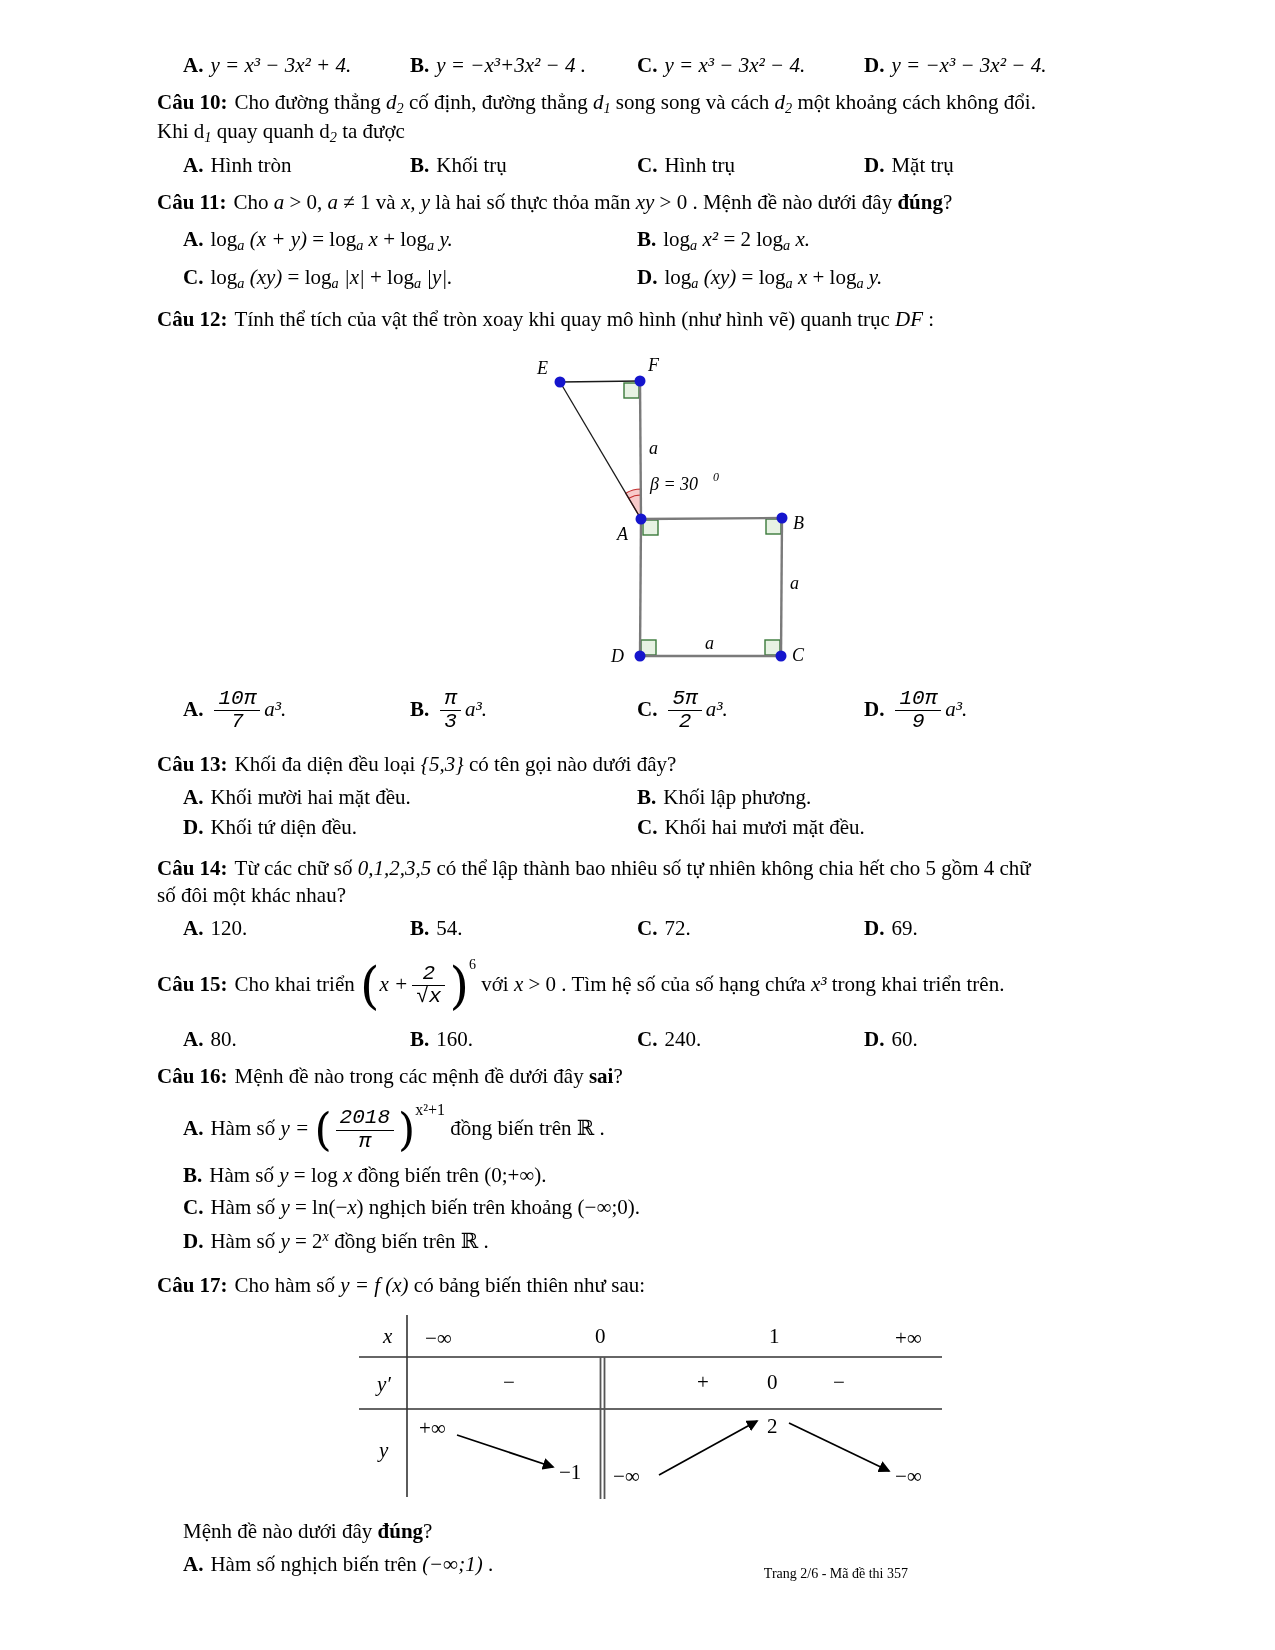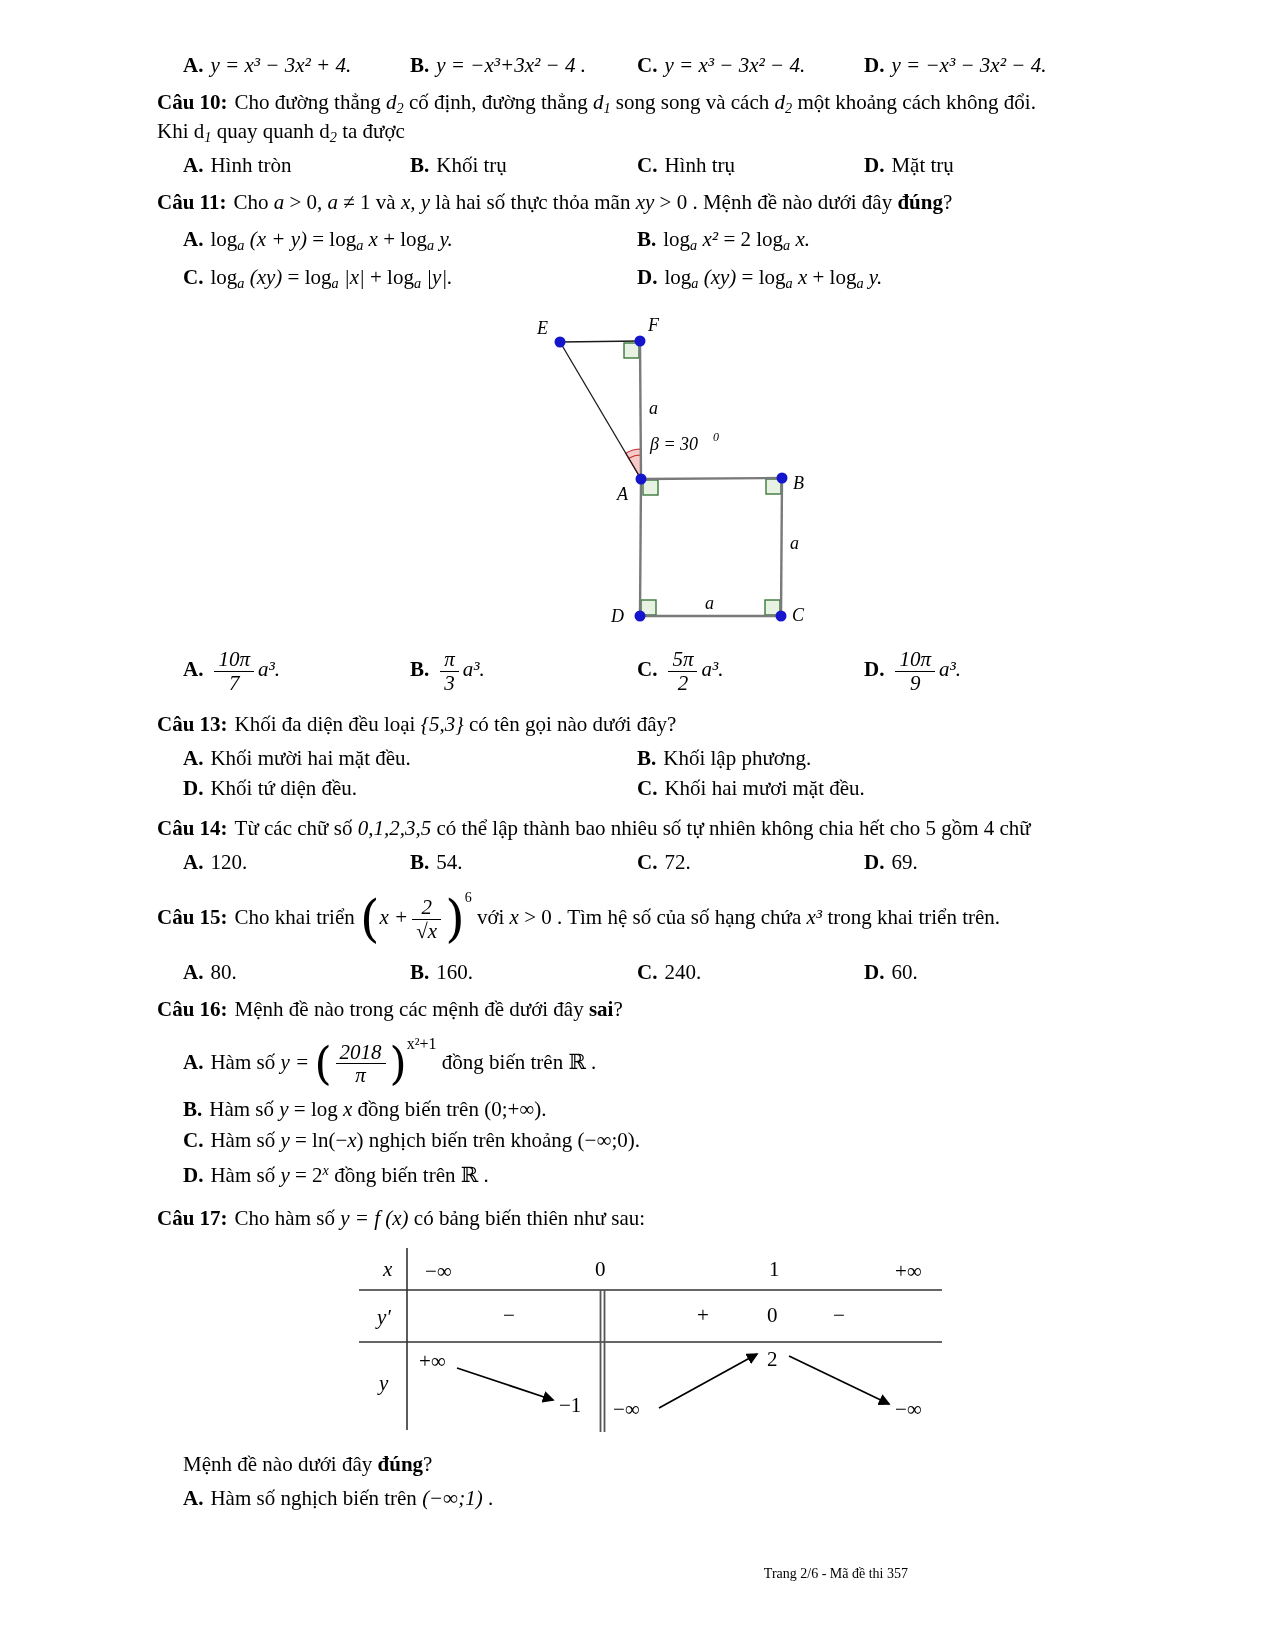--- a/index.html
+++ b/index.html
@@ -12,21 +12,21 @@
   .stem{margin-top:10px;line-height:1.3;}
   .stem2{line-height:1.3;}
   .row4{display:grid;grid-template-columns:227px 227px 227px auto;padding-left:26px;margin-top:5px;line-height:1.35;}
   .row2{display:grid;grid-template-columns:454px auto;padding-left:26px;margin-top:7px;line-height:1.45;}
   .run-t{}
   .run-m{font-style:italic;}
   .run-b{font-weight:bold;}
   .run-s{font-size:68%;vertical-align:-20%;font-style:italic;}
   .run-p{font-size:68%;vertical-align:40%;font-style:italic;}
   .frac{display:inline-flex;flex-direction:column;text-align:center;vertical-align:middle;
-        margin:0 4px;line-height:1.08;font-style:italic;}
+        margin:0 4px;line-height:1.08;font-style:italic;font-family:Liberation Mono, monospace;}
   .fnum{display:block;padding:0 4px;border-bottom:1.4px solid #000;}
   .fden{display:block;padding:0 4px;}
   .fracrow{line-height:56px;margin-top:2px;}
   .exprline{line-height:66px;margin-top:8px;white-space:nowrap;}
   .bigp{font-size:50px;line-height:0;vertical-align:middle;font-weight:400;font-family:"DejaVu Serif",serif;}
   .bigp2{font-size:44px;line-height:0;vertical-align:middle;font-weight:400;font-family:"DejaVu Serif",serif;}
   .pw{font-size:14px;position:relative;top:-22px;}
   .pw-i{font-size:16px;position:relative;top:-20px;text-align:center;}
   .figwrap{margin:4px 0 0 330px;}
   .fig .ra{fill:#e7f2e3;stroke:#3a7a3a;stroke-width:1.4;}
@@ -76,20 +76,21 @@
       <span class="opt"><span class="lab">A.</span><span><span class="run-t">log</span><span class="run-s">a</span><span class="run-m"> (x + y) </span><span class="run-t">= log</span><span class="run-s">a</span><span class="run-m"> x </span><span class="run-t">+ log</span><span class="run-s">a</span><span class="run-m"> y.</span></span></span>
       <span class="opt"><span class="lab">B.</span><span><span class="run-t">log</span><span class="run-s">a</span><span class="run-m"> x² </span><span class="run-t">= 2 log</span><span class="run-s">a</span><span class="run-m"> x.</span></span></span>
     </div>
     <div class="row2">
       <span class="opt"><span class="lab">C.</span><span><span class="run-t">log</span><span class="run-s">a</span><span class="run-m"> (xy) </span><span class="run-t">= log</span><span class="run-s">a</span><span class="run-m"> |x| </span><span class="run-t">+ log</span><span class="run-s">a</span><span class="run-m"> |y|.</span></span></span>
       <span class="opt"><span class="lab">D.</span><span><span class="run-t">log</span><span class="run-s">a</span><span class="run-m"> (xy) </span><span class="run-t">= log</span><span class="run-s">a</span><span class="run-m"> x </span><span class="run-t">+ log</span><span class="run-s">a</span><span class="run-m"> y.</span></span></span>
     </div>
   </div>
 
   <div>
+    <div class="stem" style="margin-top:12px"><span class="qnum">Câu 12:</span><span><span class="run-t">Tính thể tích của vật thể tròn xoay khi quay mô hình (như hình vẽ) quanh trục </span><span class="run-m">DF</span><span class="run-t"> :</span></span></div>
 
     <div class="figwrap">
       <svg class="fig" width="360" height="335" viewBox="0 0 360 335">
 
         <rect class="ra" x="137" y="45" width="15" height="15"></rect>
         <rect class="ra" x="156" y="182" width="15" height="15"></rect>
         <rect class="ra" x="279" y="181" width="15" height="15"></rect>
         <rect class="ra" x="154" y="302" width="15" height="15"></rect>
         <rect class="ra" x="278" y="302" width="15" height="15"></rect>
 
@@ -152,20 +153,21 @@
       <span class="opt"><span class="lab">B.</span><span>Khối lập phương.</span></span>
     </div>
     <div class="row2" style="margin-top:0">
       <span class="opt"><span class="lab">D.</span><span>Khối tứ diện đều.</span></span>
       <span class="opt"><span class="lab">C.</span><span>Khối hai mươi mặt đều.</span></span>
     </div>
   </div>
 
   <div>
     <div class="stem" style="margin-top:12px"><span class="qnum">Câu 14:</span><span><span class="run-t">Từ các chữ số </span><span class="run-m">0,1,2,3,5</span><span class="run-t"> có thể lập thành bao nhiêu số tự nhiên không chia hết cho 5 gồm 4 chữ</span></span></div>
+    <div class="stem2"><span class="run-t">số đôi một khác nhau?</span></div>
     <div class="row4">
       <span class="opt"><span class="lab">A.</span><span>120.</span></span>
       <span class="opt"><span class="lab">B.</span><span>54.</span></span>
       <span class="opt"><span class="lab">C.</span><span>72.</span></span>
       <span class="opt"><span class="lab">D.</span><span>69.</span></span>
     </div>
   </div>
 
   <div>
     <div class="exprline"><span class="qnum">Câu 15:</span><span>Cho khai triển</span> <span class="bigp">(</span><span class="m">x +</span><span class="frac">

